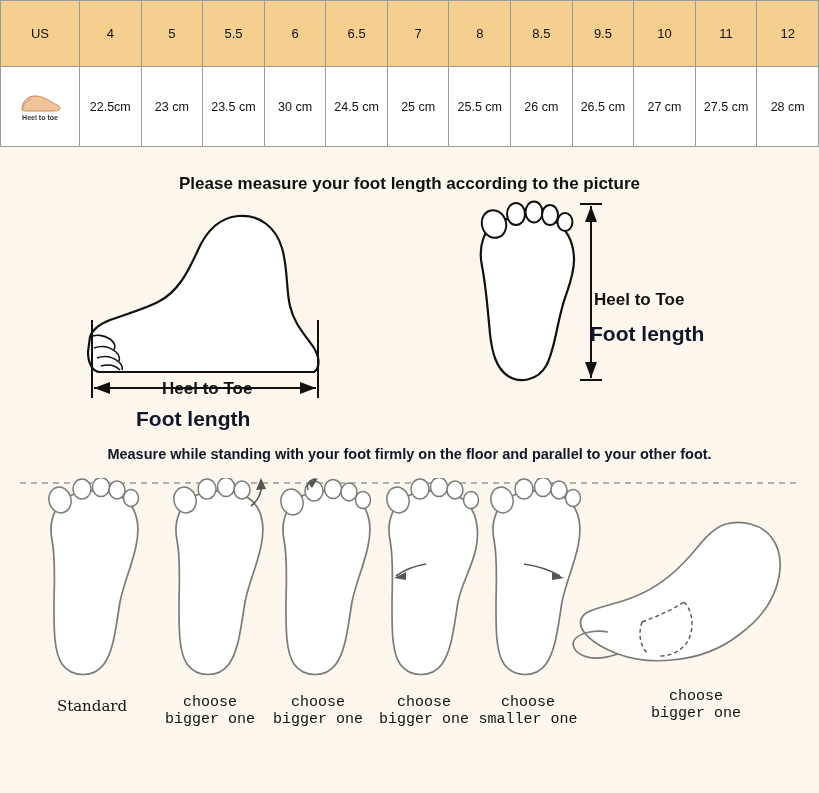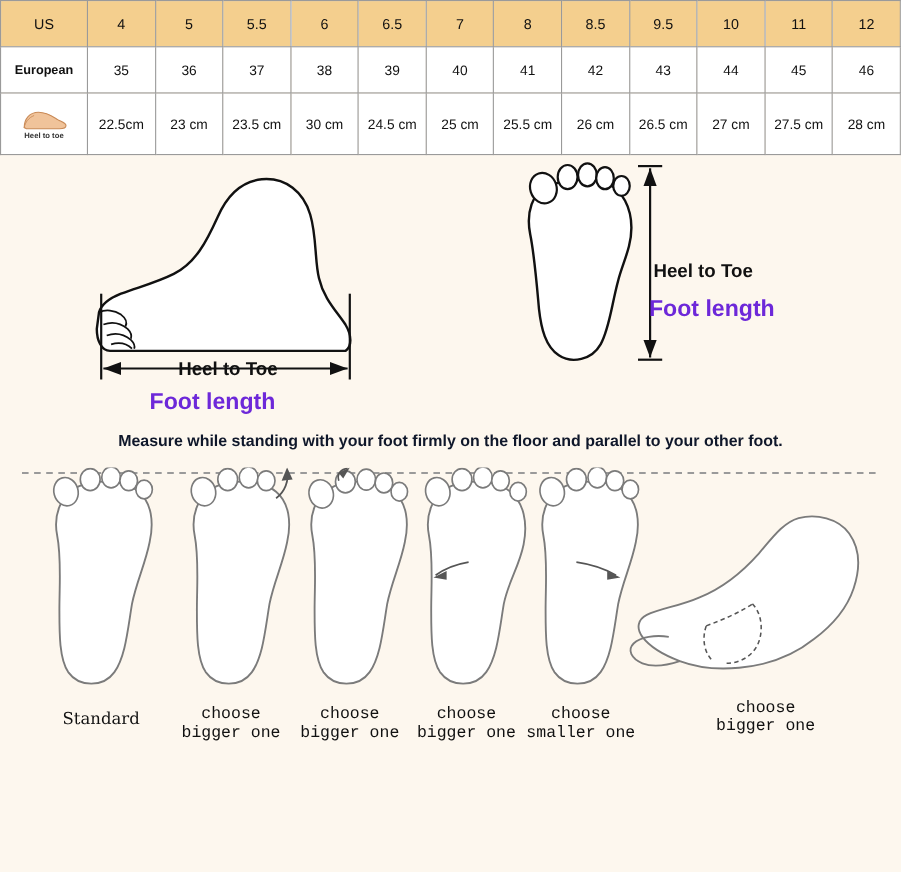--- a/index.html
+++ b/index.html
@@ -43,21 +43,21 @@
     border-collapse: collapse;
     width: 819px;
     table-layout: fixed;
   }
   table.size-table td {
     border: 1px solid #9a9a9a;
     text-align: center;
     font-size: 12.5px;
     color: #111;
     height: 33px;
-    padding: 4px 2px;
+    padding: 16px 2px;
     background: #ffffff;
     overflow: hidden;
     white-space: nowrap;
   }
   table.size-table tr.row-us td {
     background: #f4cf8e;
     font-weight: normal;
     font-size: 13px;
     height: 33px;
   }
@@ -98,21 +98,21 @@
     margin-top: 27px;
   }
 
   
   .diagram-row {
     position: relative;
     height: 250px;
     width: 819px;
   }
   .foot-length-label {
-    color: #6d28d9;
+    color: #0f172a;
     font-size: 21px;
     font-weight: bold;
   }
   .heel-toe-label {
     color: #111;
     font-size: 17px;
     font-weight: bold;
   }
 
   .standing-note {
@@ -161,35 +161,20 @@
         <td>5.5</td>
         <td>6</td>
         <td>6.5</td>
         <td>7</td>
         <td>8</td>
         <td>8.5</td>
         <td>9.5</td>
         <td>10</td>
         <td>11</td>
         <td>12</td>
-      </tr>
-      <tr class="row-eu">
-        <td class="first-col head-cell">European</td>
-        <td>35</td>
-        <td>36</td>
-        <td>37</td>
-        <td>38</td>
-        <td>39</td>
-        <td>40</td>
-        <td>41</td>
-        <td>42</td>
-        <td>43</td>
-        <td>44</td>
-        <td>45</td>
-        <td>46</td>
       </tr>
       <tr class="row-cm">
         <td class="first-col head-cell">
           <div class="foot-thumb">
             <svg width="48" height="20" viewBox="0 0 48 20">
               <path d="M6 17 C6 9 11 3 19 3 C27 3 32 7 37 10 C41 12 44 13 44 15 C44 17 42 18 38 18 L8 18 Z" fill="#f0c39a" stroke="#c98a57" stroke-width="1"></path>
               <path d="M6 17 C7 12 10 8 15 6" fill="none" stroke="#c98a57" stroke-width="0.8"></path>
             </svg>
             <span class="label">Heel to toe</span>
           </div>
@@ -204,20 +189,21 @@
         <td>26 cm</td>
         <td>26.5 cm</td>
         <td>27 cm</td>
         <td>27.5 cm</td>
         <td>28 cm</td>
       </tr>
     </tbody>
       </table>
   </div>
 
+  <div class="measure-heading">Please measure your foot length according to the picture</div>
 
   <div class="diagram-row">
 
     <svg class="abs" style="left:70px; top:8px;" width="330" height="240" viewBox="0 0 330 240">
       <path d="M20 135 C22 128 30 122 40 118 C56 112 72 108 88 100
                C108 90 118 70 128 48 C136 30 148 16 168 14
                C190 12 206 26 212 46 C218 66 216 88 220 104
                C224 122 236 134 244 146 C250 156 250 166 244 170
                L30 170 C22 170 18 160 18 150 Z" fill="#ffffff" stroke="#111" stroke-width="2.2" stroke-linejoin="round"></path>
       <path d="M20 135 C26 132 34 133 40 137 C44 140 46 144 44 148" fill="none" stroke="#111" stroke-width="1.6"></path>

